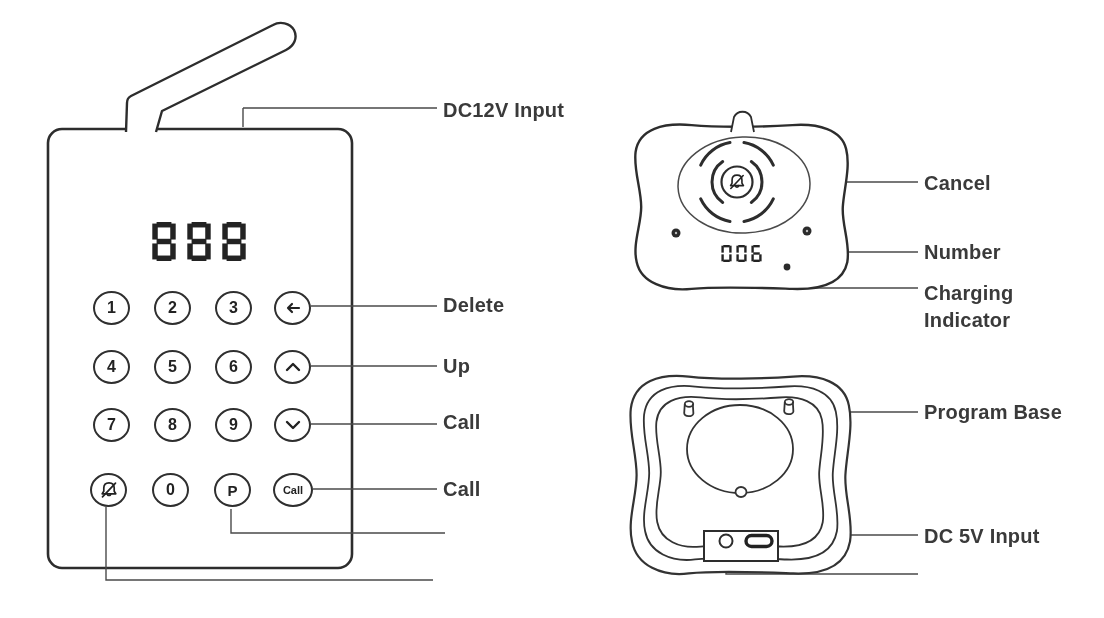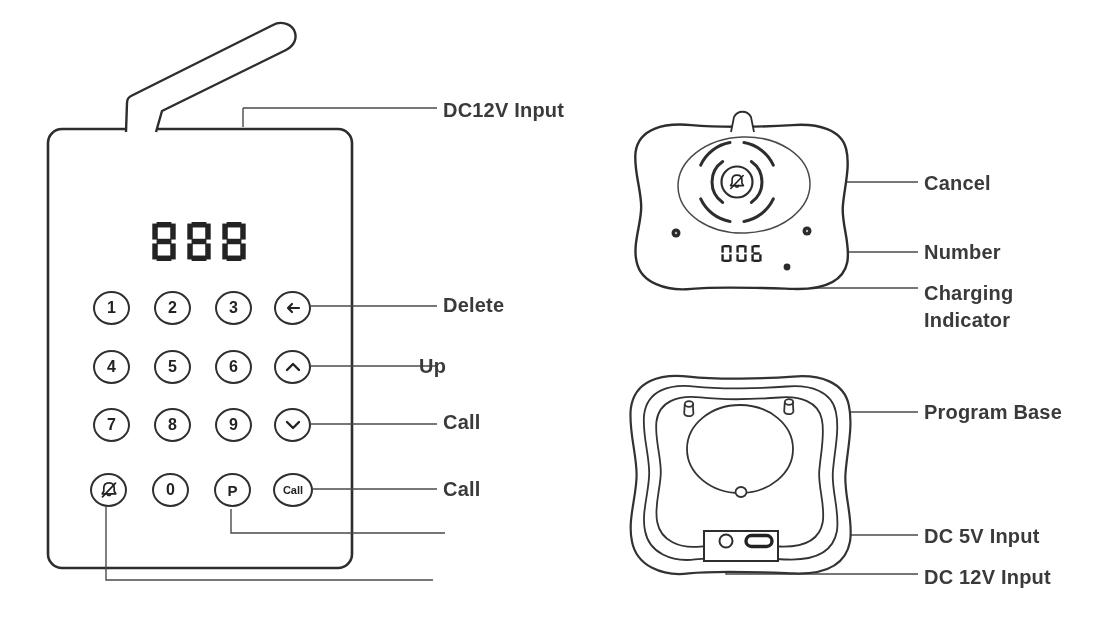--- a/index.html
+++ b/index.html
@@ -201,25 +201,24 @@
     <svg width="20" height="20" viewBox="-10 -10 20 20">
       <use href="#bellslash"></use>
     </svg>
   </div>
   <div class="key" style="left:152px;top:473px">0</div>
   <div class="key pkey" style="left:214px;top:473px">P</div>
   <div class="key wide" style="left:273px;top:473px">Call</div>
 
   <div class="callout" style="left:443px;top:96px">DC12V Input</div>
   <div class="callout" style="left:443px;top:291px">Delete</div>
-  <div class="callout" style="left:419px;top:352px">Up</div>
+  <div class="callout" style="left:443px;top:352px">Up</div>
   <div class="callout" style="left:443px;top:408px">Call</div>
   <div class="callout" style="left:443px;top:475px">Call</div>
 
   <div class="callout" style="left:924px;top:169px">Cancel</div>
   <div class="callout" style="left:924px;top:238px">Number</div>
   <div class="callout wrap" style="left:924px;top:280px">Charging Indicator</div>
 
   <div class="callout" style="left:924px;top:398px">Program Base</div>
   <div class="callout" style="left:924px;top:522px">DC 5V Input</div>
-  <div class="callout" style="left:924px;top:563px">DC 12V Input</div>
 
 </div>
 
 </body></html>

